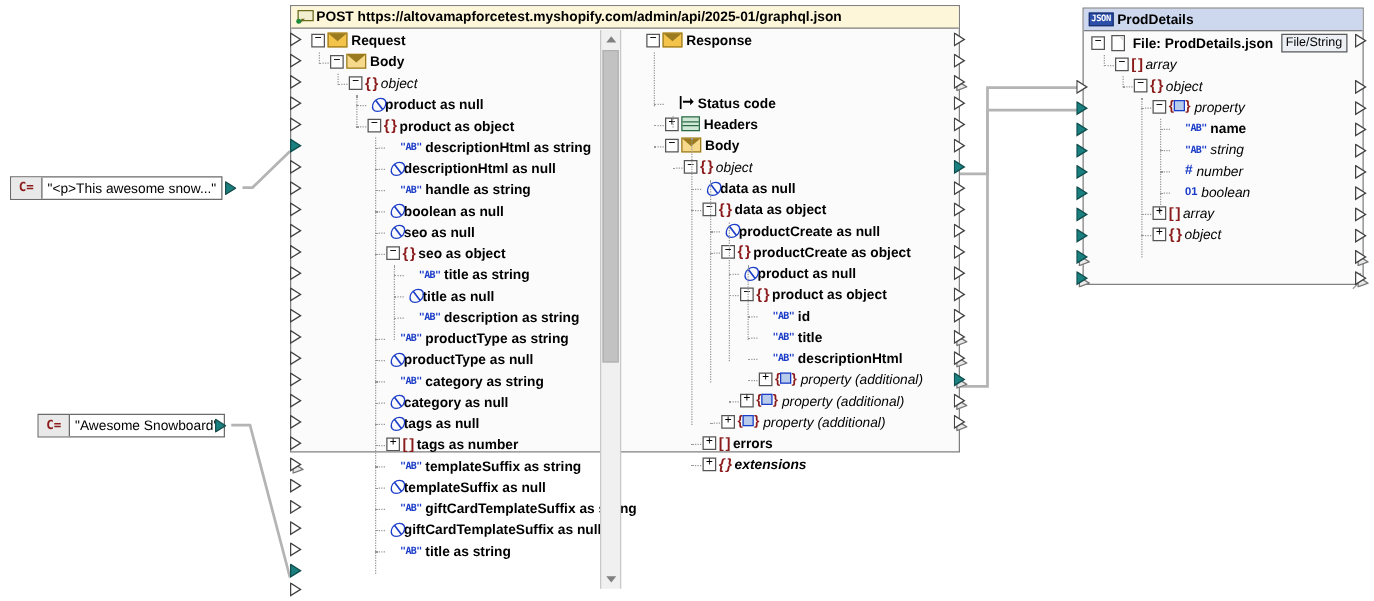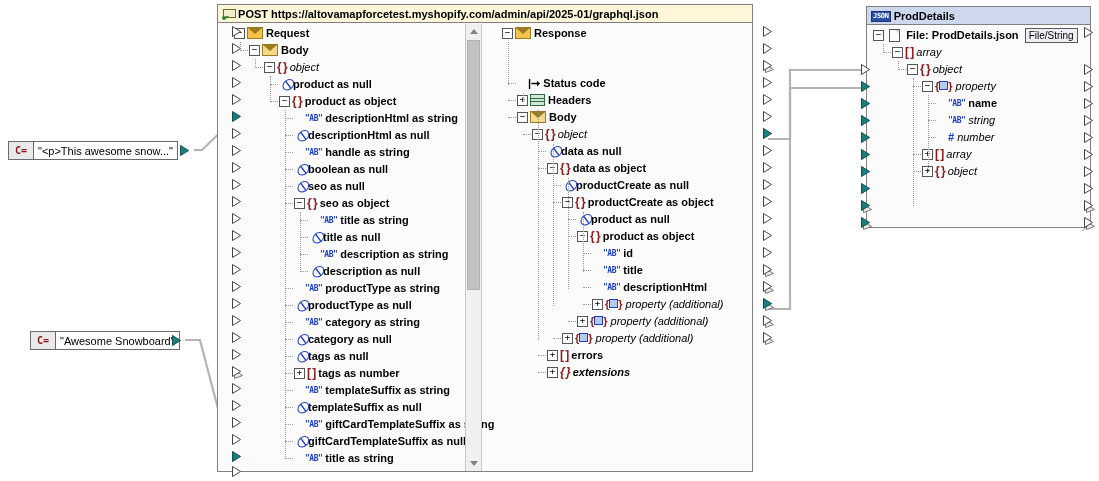--- a/index.html
+++ b/index.html
@@ -145,21 +145,21 @@
   <div class="constbox" style="left:30px;top:331px;">
     <span class="const-c">C=</span>
     <span class="const-v">"Awesome Snowboard"</span>
   </div>
   <div class="conn" style="left:172px;top:335px;">
     <svg width="9" height="11" viewBox="0 0 9 11">
         <polygon points="0.5,0.5 8.5,5.5 0.5,10.5" fill="#1a7f7f" stroke="#1a4f4f"></polygon>
       </svg>
   </div>
 
-  <div class="comp" style="left:217px;top:4px;width:536px;height:468px;">
+  <div class="comp" style="left:232px;top:4px;width:536px;height:358px;">
     <div class="comp-title title-web">
       <span class="ic-post">
         <span class="bub"></span><span class="dot"></span>
       </span>
       <span>POST https://altovamapforcetest.myshopify.com/admin/api/2025-01/graphql.json</span>
     </div>
     <div id="req-tree" class="tree" style="top:20px;left:0;width:246px;">
         <div class="row" style="padding-left: 16px;"><span class="exp">−</span><span class="ic ic-env req"></span><span class="lbl">Request</span></div>
         <div class="row" style="padding-left: 31px;"><span class="hline" style="left:22px;top:8px;width:8px;"></span><span class="exp">−</span><span class="ic ic-env"></span><span class="lbl">Body</span></div>
         <div class="row" style="padding-left: 46px;"><span class="hline" style="left:37px;top:8px;width:8px;"></span><span class="exp">−</span><span class="ic ic-brace">{&nbsp;}</span><span class="lbl ital">object</span></div>
@@ -167,21 +167,20 @@
         <div class="row" style="padding-left: 61px;"><span class="hline" style="left:52px;top:8px;width:8px;"></span><span class="exp">−</span><span class="ic ic-brace">{&nbsp;}</span><span class="lbl">product as object</span></div>
         <div class="row" style="padding-left: 76px;"><span class="hline" style="left:67px;top:8px;width:8px;"></span><span class="noexp"></span><span class="ic ic-str">"AB"</span><span class="lbl">descriptionHtml as string</span></div>
         <div class="row" style="padding-left: 76px;"><span class="hline" style="left:67px;top:8px;width:8px;"></span><span class="noexp"></span><span class="ic ic-null">⃠</span><span class="lbl">descriptionHtml as null</span></div>
         <div class="row" style="padding-left: 76px;"><span class="hline" style="left:67px;top:8px;width:8px;"></span><span class="noexp"></span><span class="ic ic-str">"AB"</span><span class="lbl">handle as string</span></div>
         <div class="row" style="padding-left: 76px;"><span class="hline" style="left:67px;top:8px;width:8px;"></span><span class="noexp"></span><span class="ic ic-null">⃠</span><span class="lbl">boolean as null</span></div>
         <div class="row" style="padding-left: 76px;"><span class="hline" style="left:67px;top:8px;width:8px;"></span><span class="noexp"></span><span class="ic ic-null">⃠</span><span class="lbl">seo as null</span></div>
         <div class="row" style="padding-left: 76px;"><span class="hline" style="left:67px;top:8px;width:8px;"></span><span class="exp">−</span><span class="ic ic-brace">{&nbsp;}</span><span class="lbl">seo as object</span></div>
         <div class="row" style="padding-left: 91px;"><span class="hline" style="left:82px;top:8px;width:8px;"></span><span class="noexp"></span><span class="ic ic-str">"AB"</span><span class="lbl">title as string</span></div>
         <div class="row" style="padding-left: 91px;"><span class="hline" style="left:82px;top:8px;width:8px;"></span><span class="noexp"></span><span class="ic ic-null">⃠</span><span class="lbl">title as null</span></div>
         <div class="row" style="padding-left: 91px;"><span class="hline" style="left:82px;top:8px;width:8px;"></span><span class="noexp"></span><span class="ic ic-str">"AB"</span><span class="lbl">description as string</span></div>
-        <div class="row" style="padding-left: 91px;"><span class="hline" style="left:82px;top:8px;width:8px;"></span><span class="noexp"></span><span class="ic ic-null">⃠</span><span class="lbl">description as null</span></div>
         <div class="row" style="padding-left: 76px;"><span class="hline" style="left:67px;top:8px;width:8px;"></span><span class="noexp"></span><span class="ic ic-str">"AB"</span><span class="lbl">productType as string</span></div>
         <div class="row" style="padding-left: 76px;"><span class="hline" style="left:67px;top:8px;width:8px;"></span><span class="noexp"></span><span class="ic ic-null">⃠</span><span class="lbl">productType as null</span></div>
         <div class="row" style="padding-left: 76px;"><span class="hline" style="left:67px;top:8px;width:8px;"></span><span class="noexp"></span><span class="ic ic-str">"AB"</span><span class="lbl">category as string</span></div>
         <div class="row" style="padding-left: 76px;"><span class="hline" style="left:67px;top:8px;width:8px;"></span><span class="noexp"></span><span class="ic ic-null">⃠</span><span class="lbl">category as null</span></div>
         <div class="row" style="padding-left: 76px;"><span class="hline" style="left:67px;top:8px;width:8px;"></span><span class="noexp"></span><span class="ic ic-null">⃠</span><span class="lbl">tags as null</span></div>
         <div class="row" style="padding-left: 76px;"><span class="hline" style="left:67px;top:8px;width:8px;"></span><span class="exp">+</span><span class="ic ic-brack">[&nbsp;]</span><span class="lbl">tags as number</span></div>
         <div class="row" style="padding-left: 76px;"><span class="hline" style="left:67px;top:8px;width:8px;"></span><span class="noexp"></span><span class="ic ic-str">"AB"</span><span class="lbl">templateSuffix as string</span></div>
         <div class="row" style="padding-left: 76px;"><span class="hline" style="left:67px;top:8px;width:8px;"></span><span class="noexp"></span><span class="ic ic-null">⃠</span><span class="lbl">templateSuffix as null</span></div>
         <div class="row" style="padding-left: 76px;"><span class="hline" style="left:67px;top:8px;width:8px;"></span><span class="noexp"></span><span class="ic ic-str">"AB"</span><span class="lbl">giftCardTemplateSuffix as string</span></div>
         <div class="row" style="padding-left: 76px;"><span class="hline" style="left:67px;top:8px;width:8px;"></span><span class="noexp"></span><span class="ic ic-null">⃠</span><span class="lbl">giftCardTemplateSuffix as null</span></div>
@@ -487,20 +486,21 @@
       <span class="lbl">File: ProdDetails.json</span>
       <span class="fsbtn">File/String</span>
     </div>
     <div id="tgt-tree" class="tree" style="top:37px;left:0;width:223px;">
         <div class="row" style="padding-left: 25px;"><span class="hline" style="left:16px;top:8px;width:8px;"></span><span class="exp">−</span><span class="ic ic-brack">[&nbsp;]</span><span class="lbl ital">array</span></div>
         <div class="row" style="padding-left: 40px;"><span class="hline" style="left:31px;top:8px;width:8px;"></span><span class="exp">−</span><span class="ic ic-brace">{&nbsp;}</span><span class="lbl ital">object</span></div>
         <div class="row" style="padding-left: 55px;"><span class="hline" style="left:46px;top:8px;width:8px;"></span><span class="exp">−</span><span class="ic ic-prop">{<i></i>}</span><span class="lbl ital">property</span></div>
         <div class="row" style="padding-left: 70px;"><span class="hline" style="left:61px;top:8px;width:8px;"></span><span class="noexp"></span><span class="ic ic-str">"AB"</span><span class="lbl">name</span></div>
         <div class="row" style="padding-left: 70px;"><span class="hline" style="left:61px;top:8px;width:8px;"></span><span class="noexp"></span><span class="ic ic-str">"AB"</span><span class="lbl ital">string</span></div>
         <div class="row" style="padding-left: 70px;"><span class="hline" style="left:61px;top:8px;width:8px;"></span><span class="noexp"></span><span class="ic ic-num">#</span><span class="lbl ital">number</span></div>
+        <div class="row" style="padding-left: 70px;"><span class="hline" style="left:61px;top:8px;width:8px;"></span><span class="noexp"></span><span class="ic ic-bool">01</span><span class="lbl ital">boolean</span></div>
         <div class="row" style="padding-left: 55px;"><span class="hline" style="left:46px;top:8px;width:8px;"></span><span class="exp">+</span><span class="ic ic-brack">[&nbsp;]</span><span class="lbl ital">array</span></div>
         <div class="row" style="padding-left: 55px;"><span class="hline" style="left:46px;top:8px;width:8px;"></span><span class="exp">+</span><span class="ic ic-brace">{&nbsp;}</span><span class="lbl ital">object</span></div>
         <span class="vline" style="left: 16px; top: 0px; height: 9px;"></span>
         <span class="vline" style="left: 31px; top: 17px; height: 9px;"></span>
         <span class="vline" style="left: 46px; top: 34px; height: 128px;"></span>
         <span class="vline" style="left: 61px; top: 51px; height: 77px;"></span>
       </div>
     <div class="grip" style="right:1px;bottom:1px;">
       <b style="right:0;bottom:1px;width:9px;transform:rotate(-45deg);transform-origin:right bottom;"></b>
       <b style="right:0;bottom:4px;width:6px;transform:rotate(-45deg);transform-origin:right bottom;"></b>

